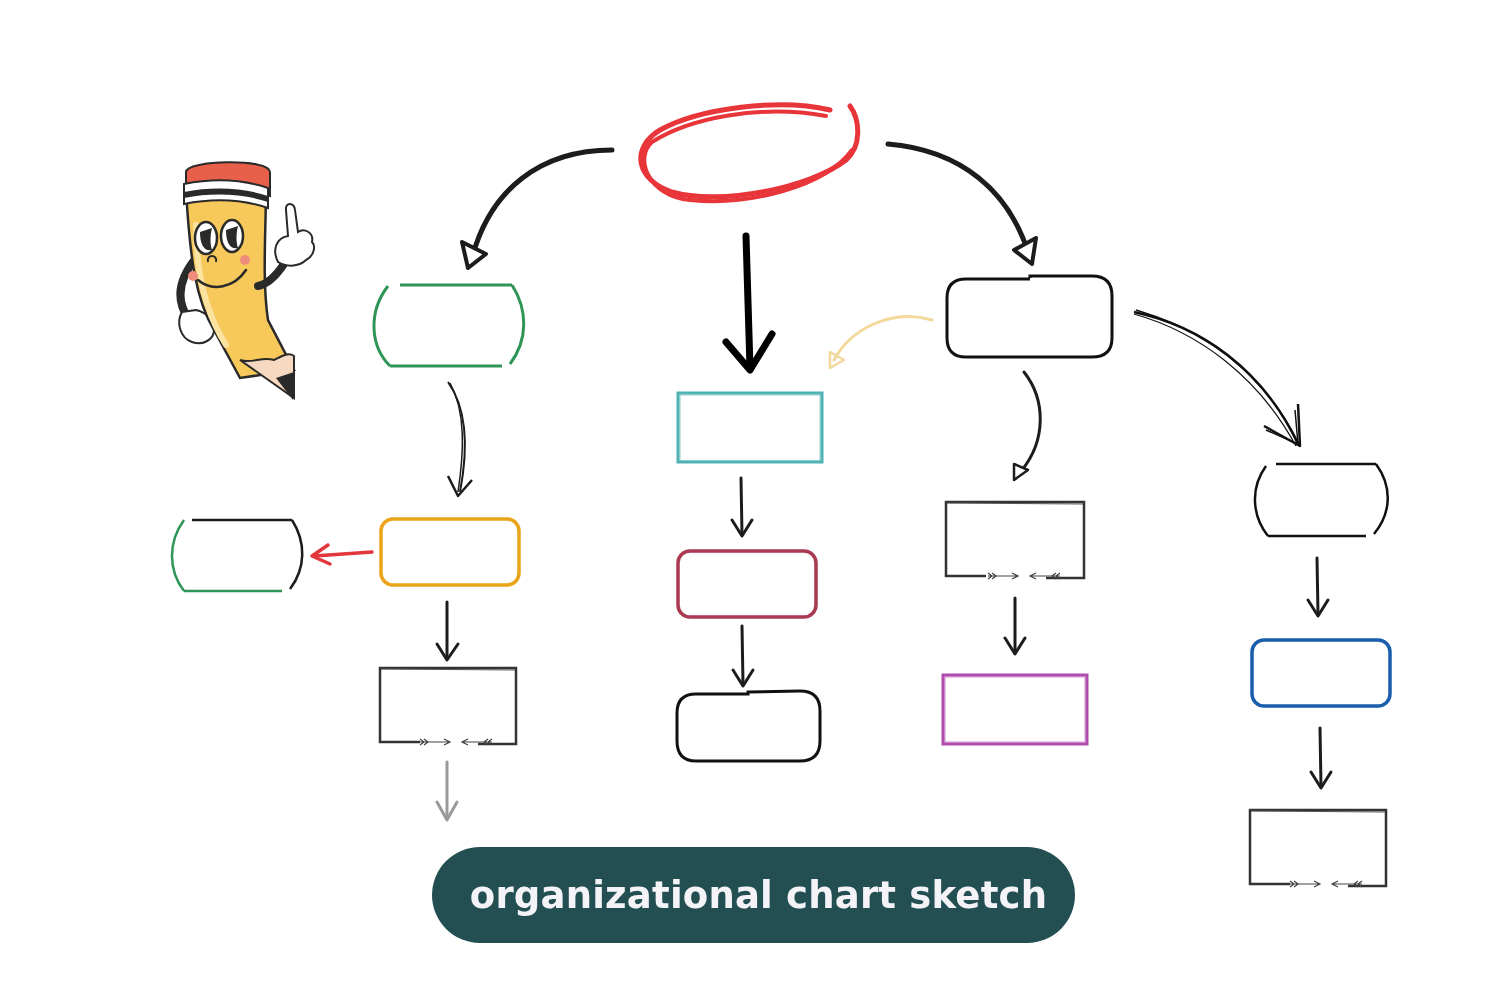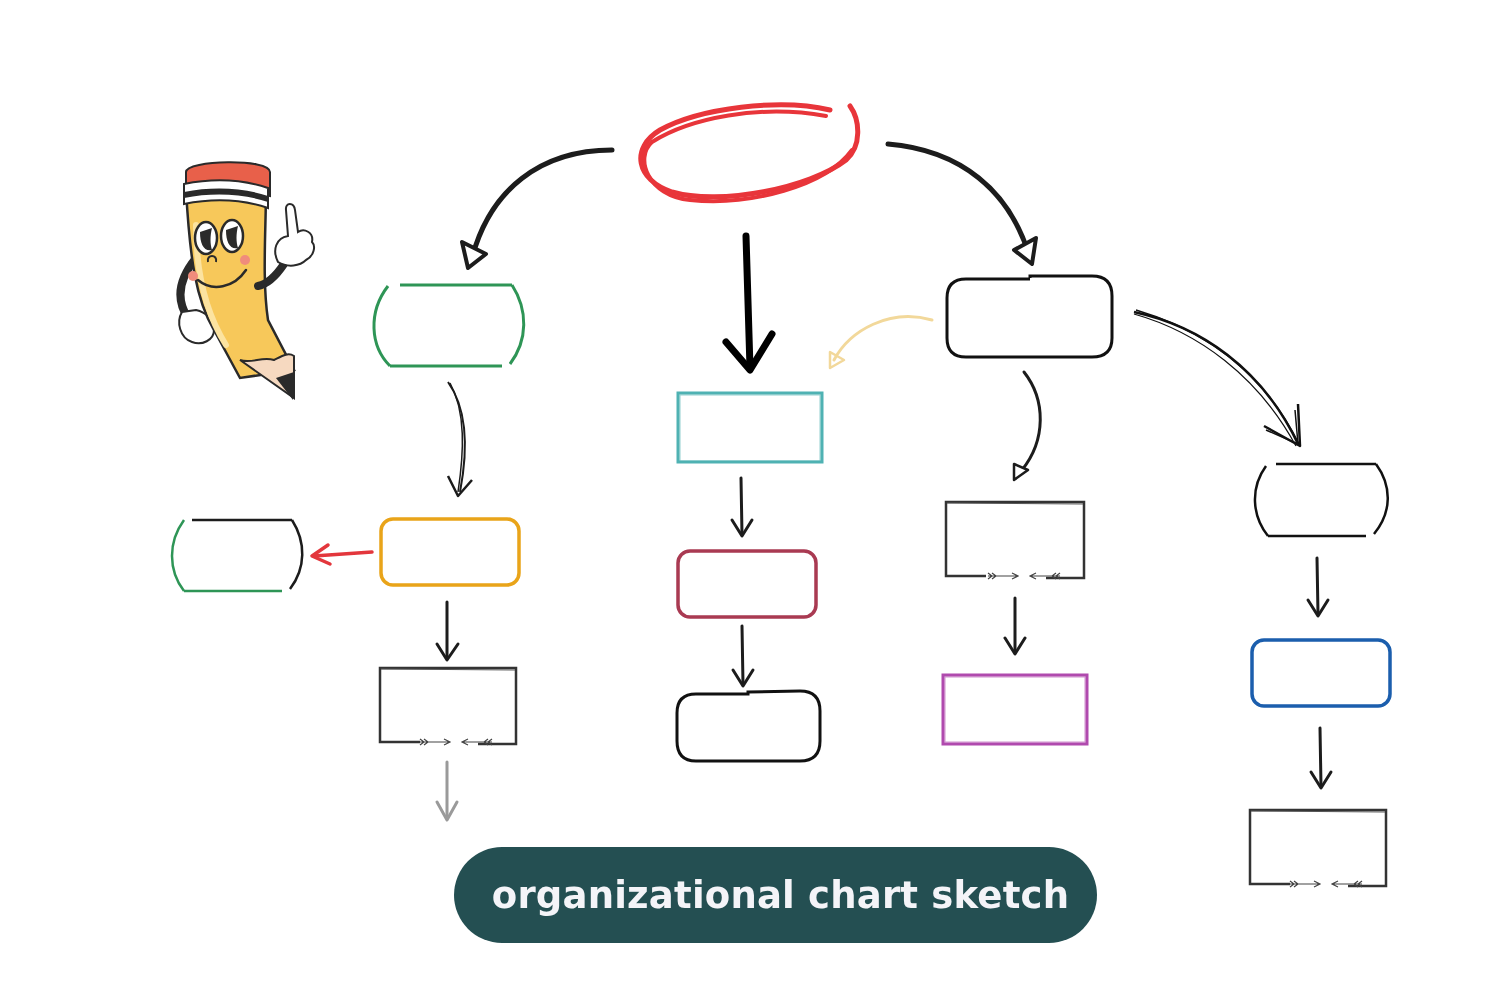--- a/index.html
+++ b/index.html
@@ -1,19 +1,19 @@
 <!DOCTYPE html>
 <html><head>
   <meta charset="utf-8">
   <style>
     html, body { margin: 0; padding: 0; background: #ffffff; }
     body { width: 1500px; height: 1000px; position: relative; overflow: hidden; font-family: "DejaVu Sans", sans-serif; }
     #canvas { position: absolute; left: 0; top: 0; width: 1500px; height: 1000px; }
     .title-pill {
-      position: absolute; left: 454px; top: 847px; width: 643px; height: 96px;
+      position: absolute; left: 432px; top: 847px; width: 643px; height: 96px;
       border-radius: 48px; display: flex; align-items: center; justify-content: center;
     }
     .title-text {
       font-family: "DejaVu Sans", sans-serif; font-weight: bold; font-size: 37px;
       letter-spacing: 0.2px; padding-left: 10px;
     }
   </style>
 </head>
 <body>
 

